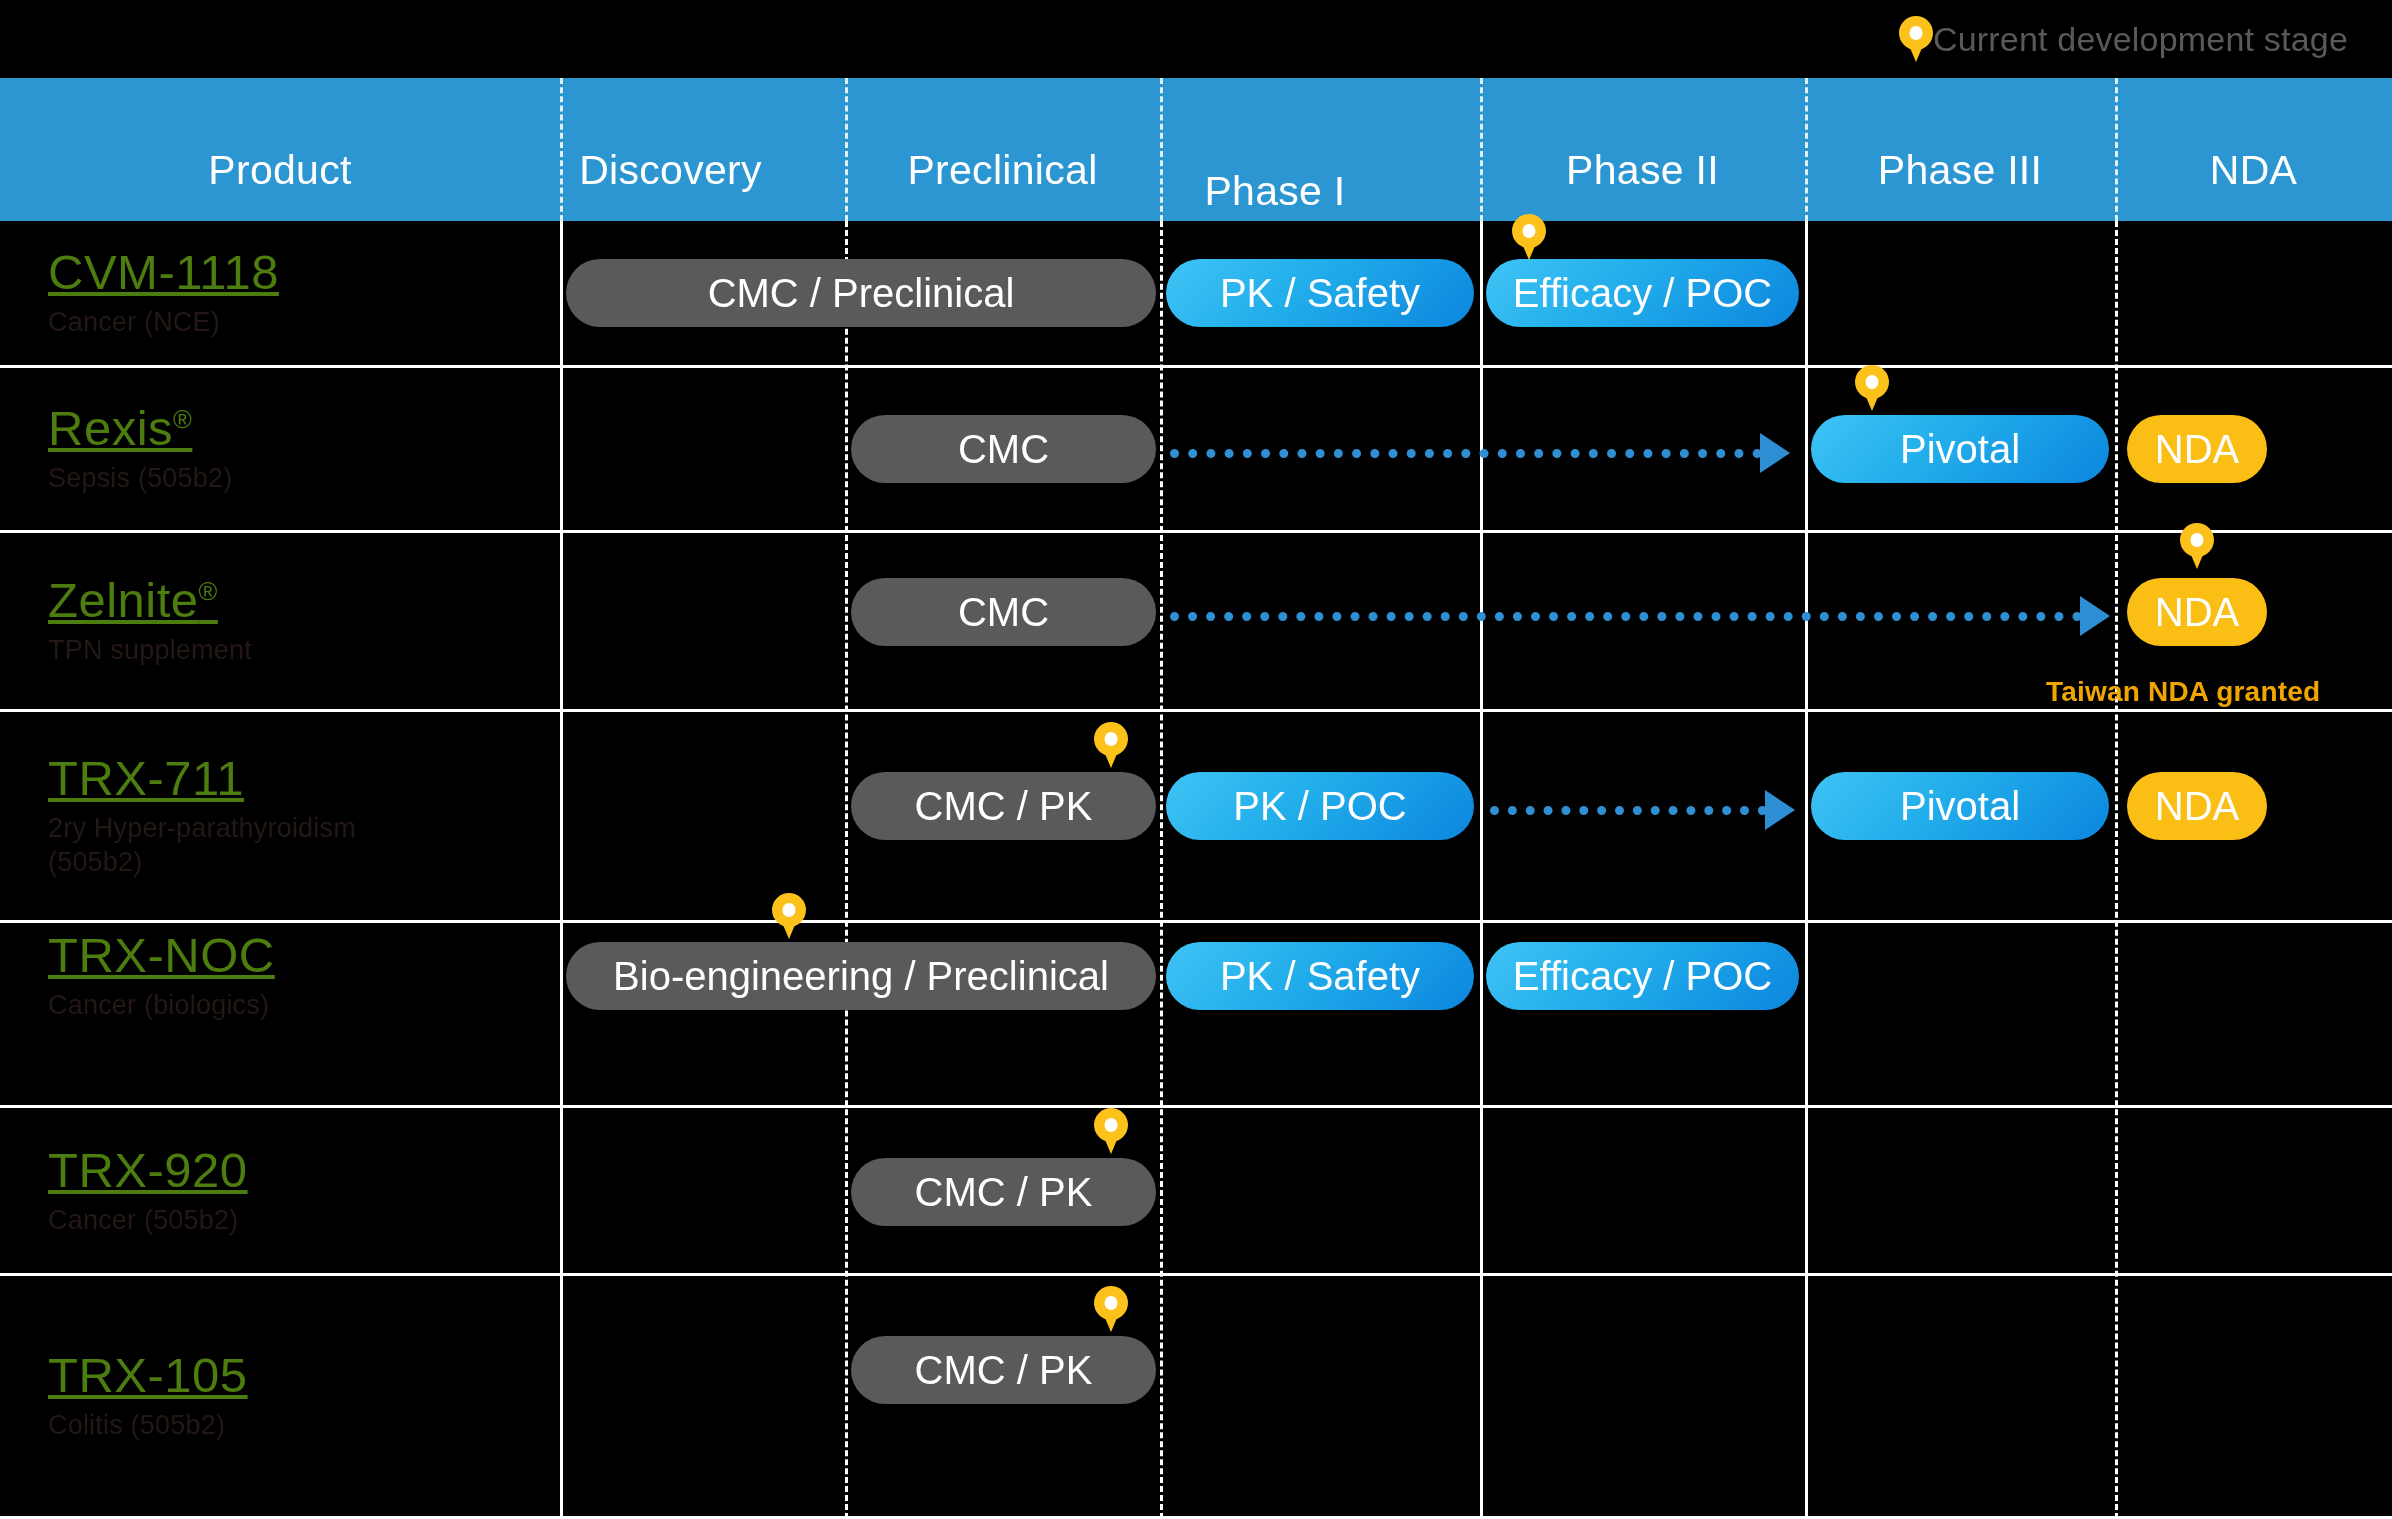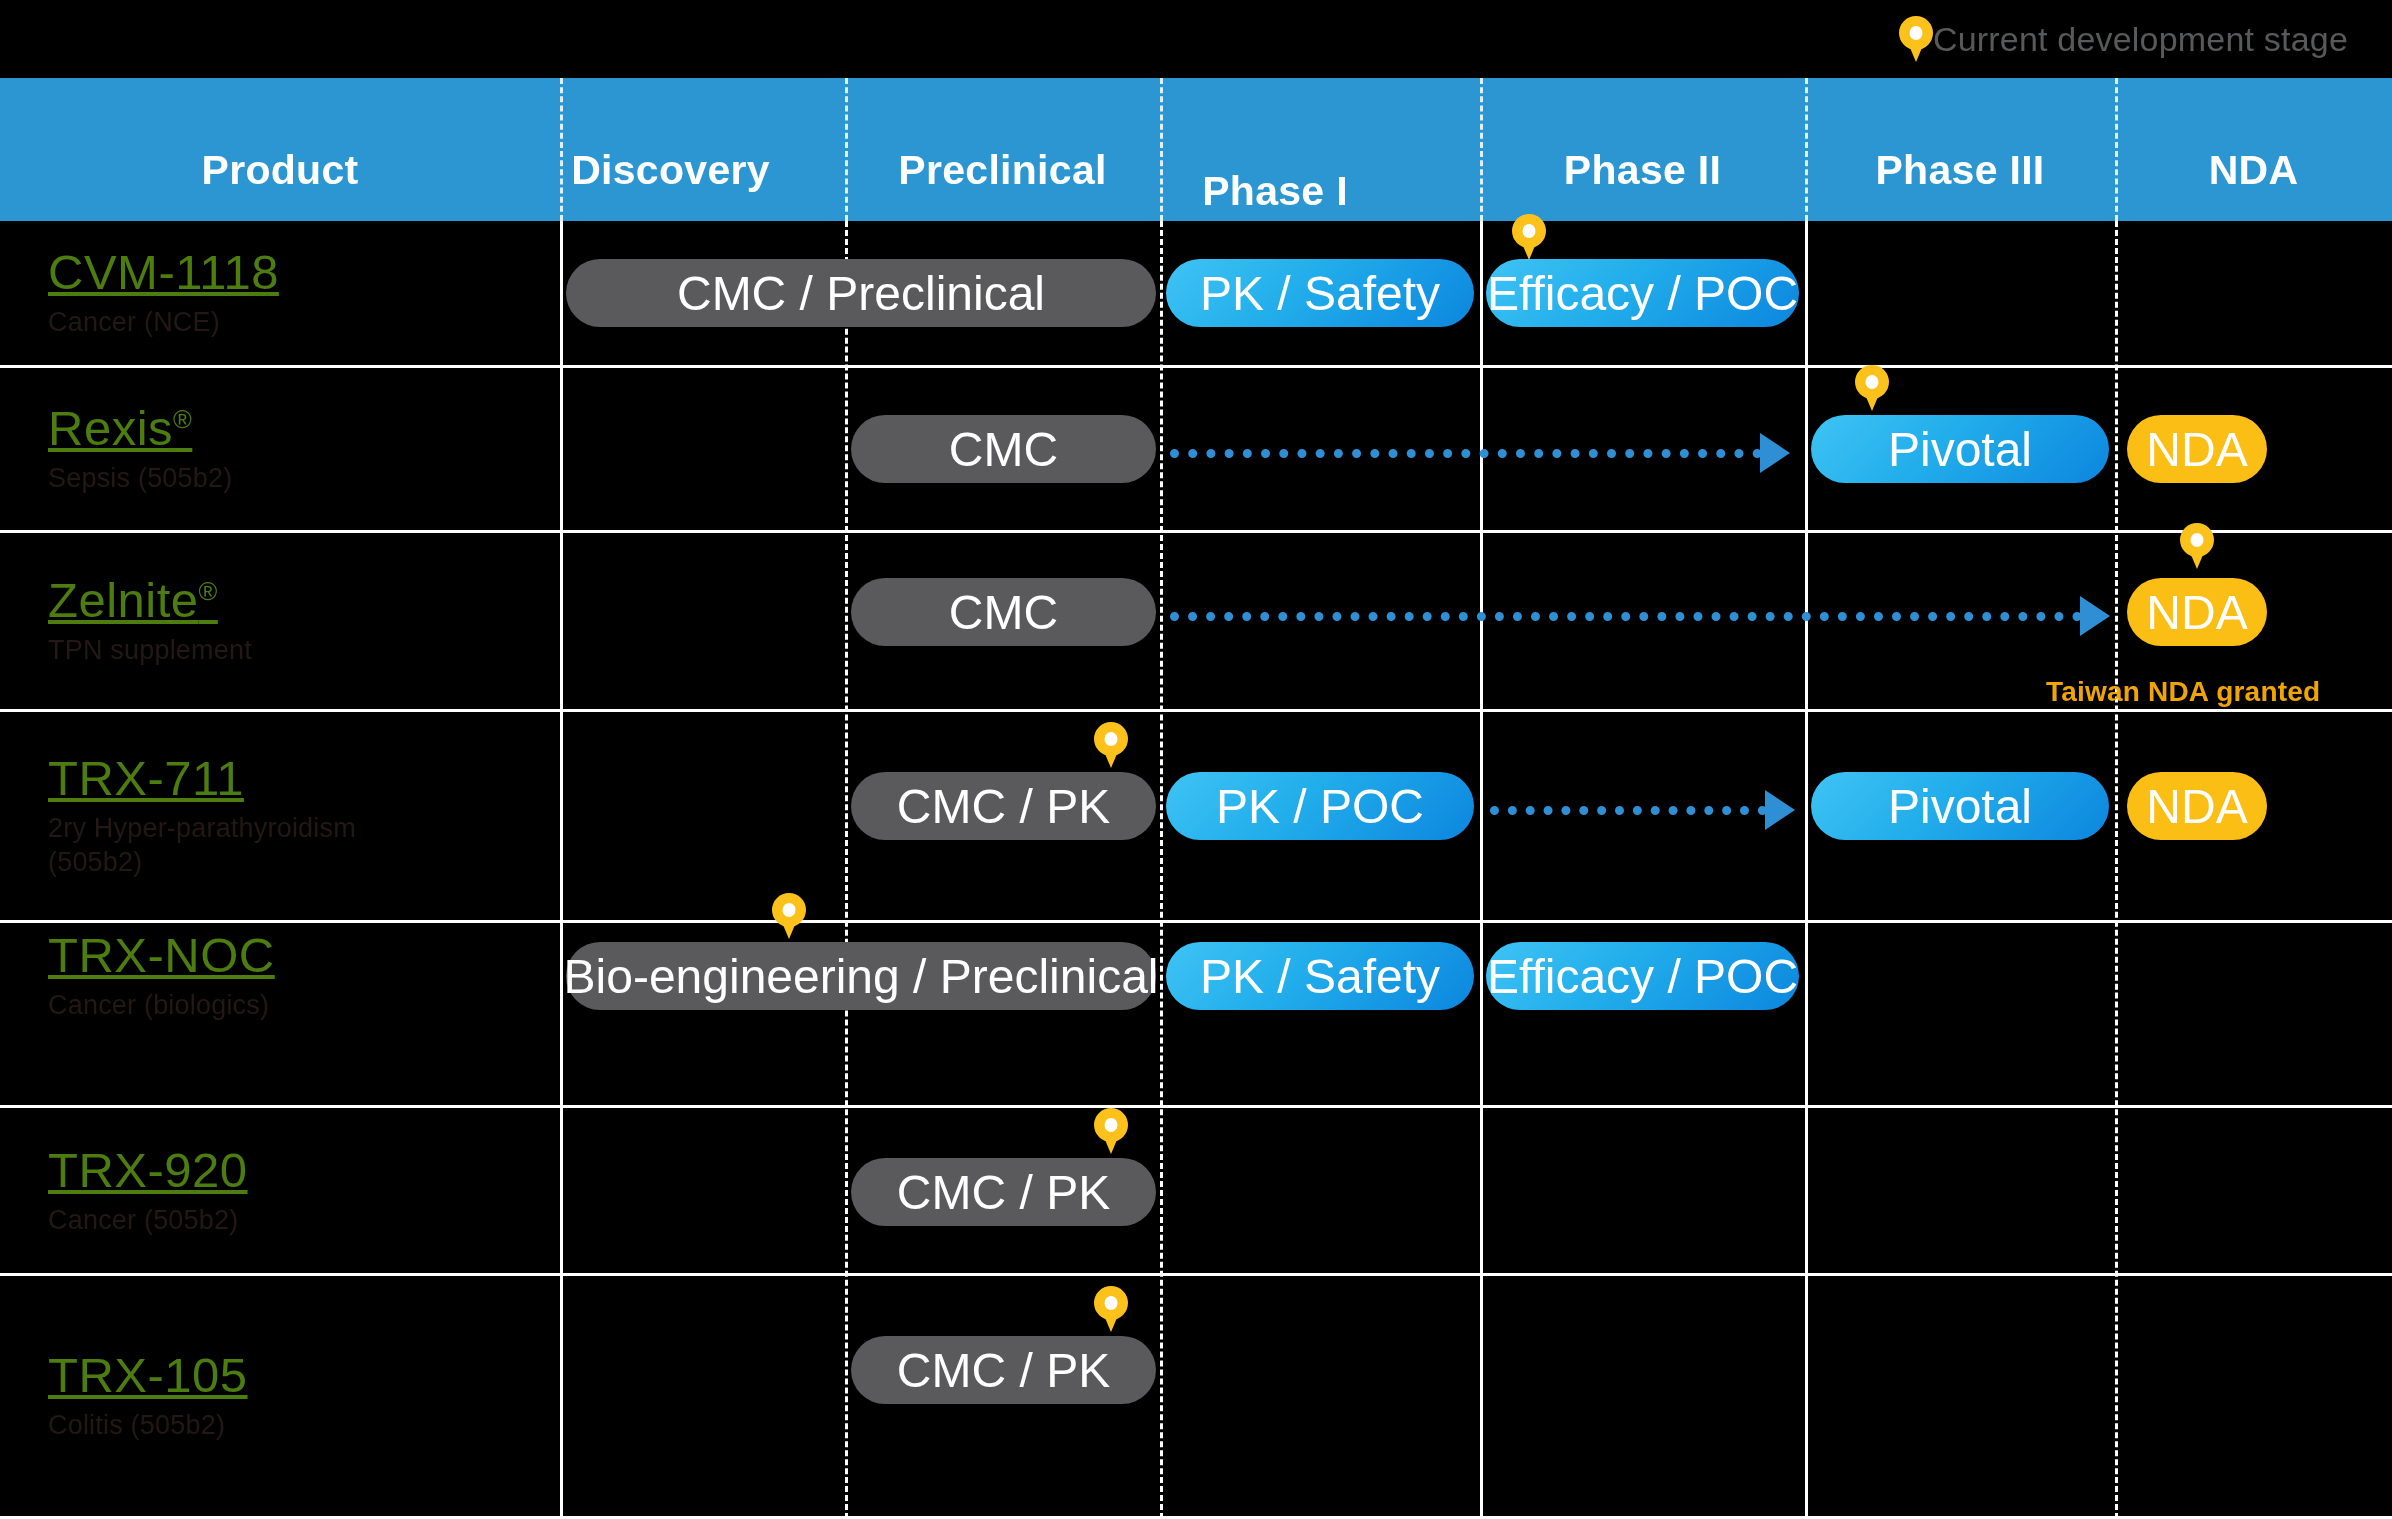--- a/index.html
+++ b/index.html
@@ -47,21 +47,21 @@
   }
 
   
   #thead{
     position:absolute;left:0;top:0;width:2392px;height:143px;
     background:#2B96D1;
   }
   #thead .hcell{
     position:absolute;top:0;height:185px;display:flex;
     align-items:center;justify-content:center;
-    color:#ffffff;font-weight:bold;font-size:41px;letter-spacing:.3px;
+    color:#ffffff;font-weight:normal;font-size:41px;letter-spacing:.3px;
   }
   #thead .hdash{
     position:absolute;top:0;height:143px;width:0;
     border-left:3px dashed rgba(255,255,255,.85);
   }
 
   
   .row{position:absolute;left:0;width:2392px;}
   .prodcell{
     position:absolute;left:48px;top:0;width:480px;height:100%;
@@ -74,21 +74,21 @@
   }
   .prodname sup{font-size:.52em;vertical-align:super;}
   .prodsub{
     color:#231815;font-size:27px;line-height:1.22;margin-top:8px;
     letter-spacing:.2px;
   }
 
   
   .pill{
     position:absolute;display:flex;align-items:center;justify-content:center;
-    color:#ffffff;font-size:48px;border-radius:999px;white-space:nowrap;
+    color:#ffffff;font-size:40px;border-radius:999px;white-space:nowrap;
     box-sizing:border-box;padding:0 16px;
   }
   .pill.gray{background:#5A595B;}
   .pill.blue{
     background:linear-gradient(135deg,#3FC3F4 0%,#22AEEB 42%,#0C86DE 100%);
   }
   .pill.yellow{background:#FBBE15;}
 
   
   .arrow{position:absolute;display:flex;align-items:center;}

